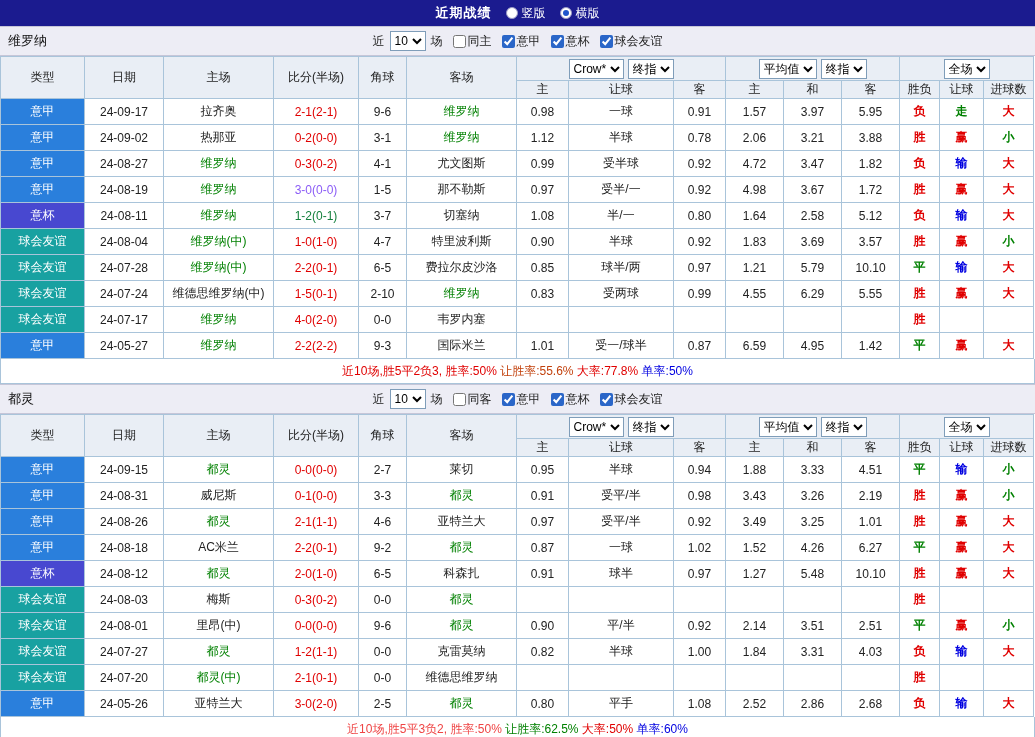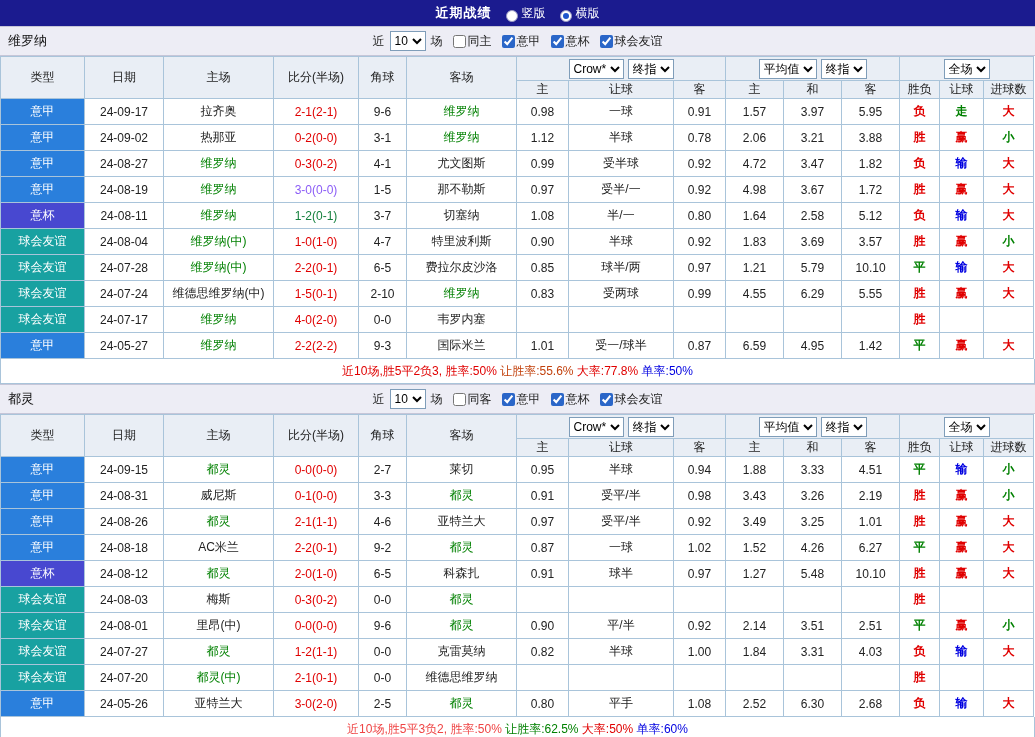--- a/index.html
+++ b/index.html
@@ -16,21 +16,21 @@
   .topbar {
     height: 26px;
     background: #1b1b8f;
     color: #fff;
     display: flex;
     align-items: center;
     justify-content: center;
     gap: 14px;
   }
   .topbar .title { font-weight: bold; font-size: 13px; letter-spacing: 1px; }
-  .radio { display: inline-flex; align-items: flex-end; gap: 4px; cursor: pointer; }
+  .radio { display: inline-flex; align-items: center; gap: 4px; cursor: pointer; }
   .radio .circle {
     width: 12px; height: 12px; border-radius: 50%;
     background: #fff; border: 1px solid #9a9ac4; position: relative; display:inline-block;
   }
   .radio.selected .circle::after {
     content:""; position:absolute; left:2px; top:2px; right:2px; bottom:2px;
     border-radius:50%; background:#1f55cc;
   }
 
   
@@ -572,21 +572,21 @@
             <td class="type" style="background: rgb(42, 127, 220);">意甲</td>
             <td>24-05-26</td>
             <td>亚特兰大</td>
             <td style="color: rgb(224, 0, 0);">3-0(2-0)</td>
             <td>2-5</td>
             <td style="color: rgb(0, 128, 0);">都灵</td>
             <td>0.80</td>
             <td>平手</td>
             <td>1.08</td>
             <td>2.52</td>
-            <td>6.30</td>
+            <td>2.86</td>
             <td>2.68</td>
             <td class="res" style="color: rgb(224, 0, 0);">负</td>
             <td class="res" style="color: rgb(0, 0, 224);">输</td>
             <td class="res" style="color: rgb(224, 0, 0);">大</td>
           </tr>
         </tbody>
       </table>
     <div class="summary">
         <span style="color: #ef4444;">近10场,胜5平3负2, 胜率:50% </span>
         <span style="color: rgb(0, 128, 0);">让胜率:62.5% </span>

